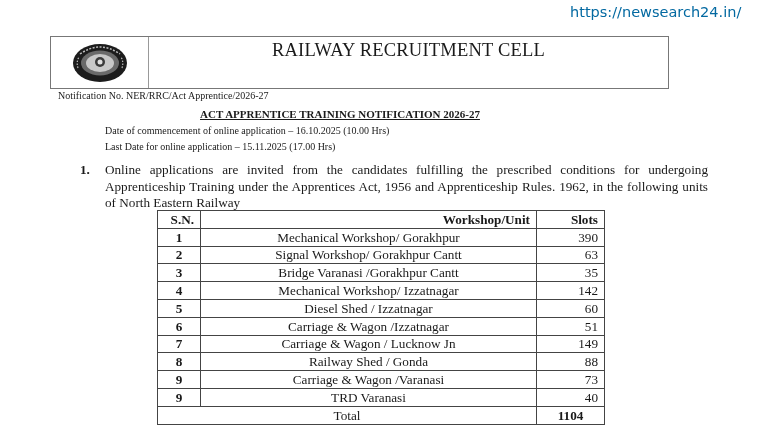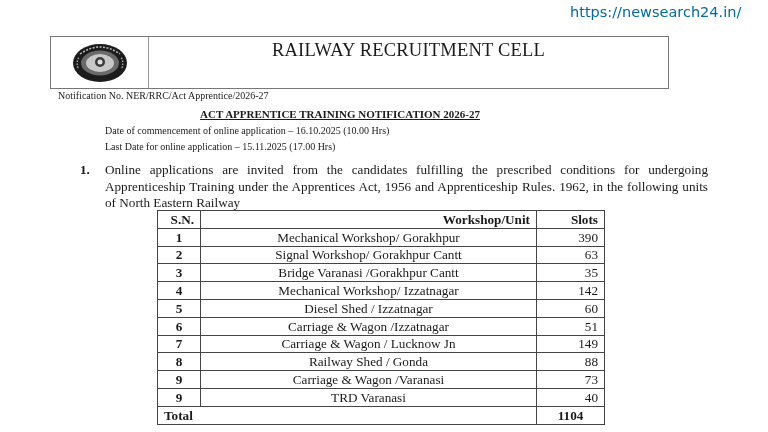--- a/index.html
+++ b/index.html
@@ -62,21 +62,21 @@
   table.units td, table.units th {
     border: 1px solid #444;
     padding: 0 6px;
     height: 16.8px;
     line-height: 15px;
   }
   table.units th { font-weight: bold; text-align: right; }
   td.sn { width: 30px; text-align: center; font-weight: bold; }
   td.unit { text-align: center; }
   td.slots { width: 55px; text-align: right; }
-  td.total-label { text-align: left; font-weight: bold; }
+  td.total-label { text-align: center; font-weight: normal; }
   td.total-val { text-align: center; font-weight: bold; margin-top: 24px; }
 </style>
 </head>
 <body>
 
 <div class="watermark">https://newsearch24.in/</div>
 
 <div class="header-box">
   <div class="logo-cell">
     <svg width="60" height="42" viewBox="0 0 60 42">

